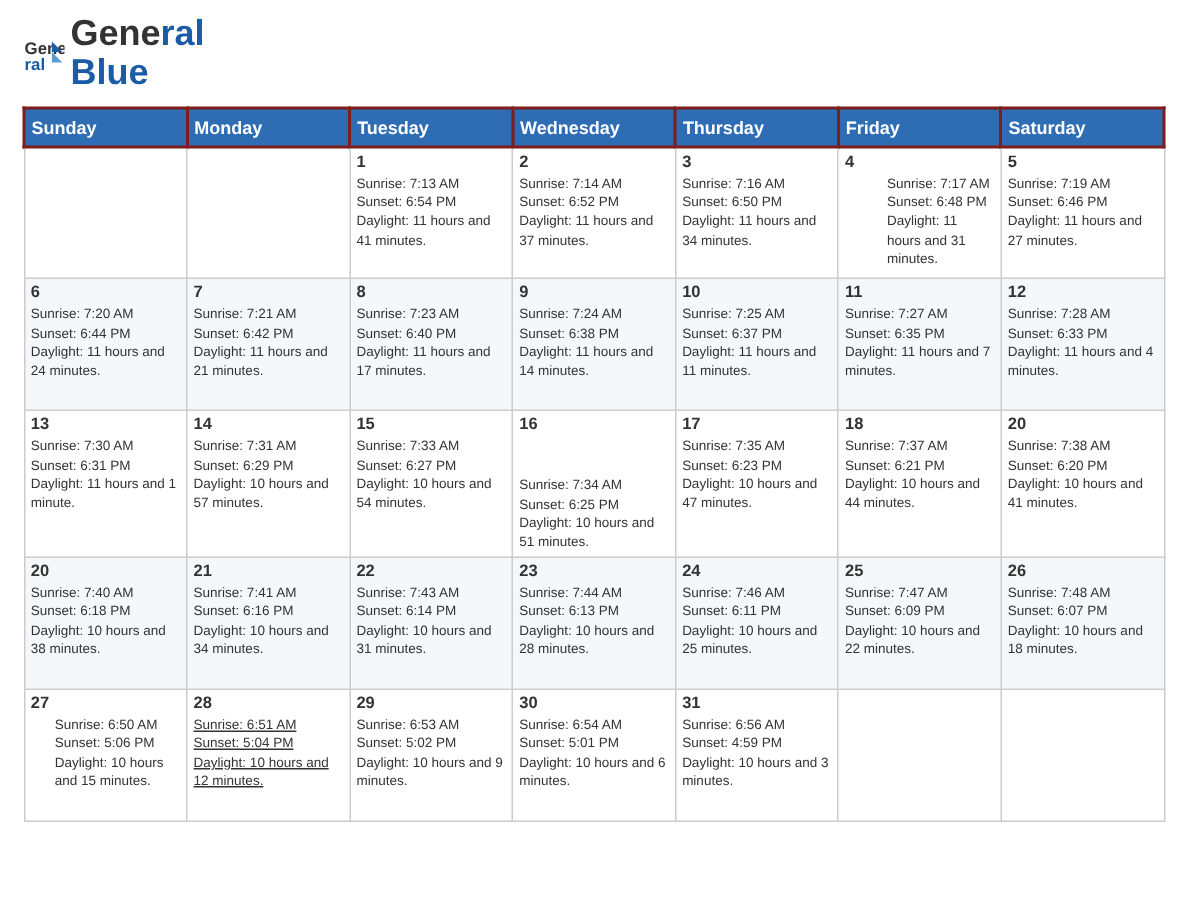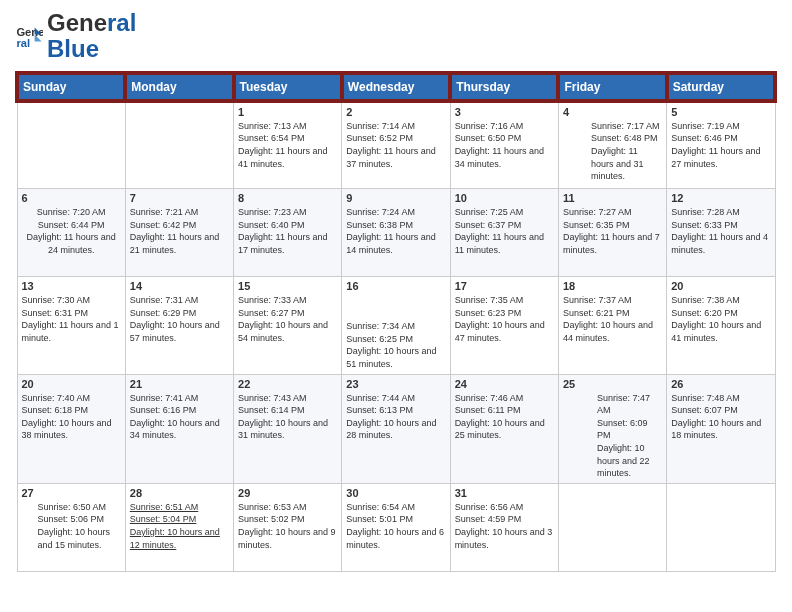--- a/index.html
+++ b/index.html
@@ -54,21 +54,21 @@
       border-collapse: collapse;
       table-layout: fixed;
     }
     .calendar th {
       background: #2e6db4;
       color: #fff;
       font-size: 12px;
       font-weight: bold;
       padding: 5px 4px;
       text-align: left;
-      border: 4px solid #7f1d1d;
+      border: 2px solid #7f1d1d;
     }
     .calendar td {
       border: 1px solid #ccc;
       vertical-align: top;
       padding: 3px 4px;
       font-size: 9.5px;
       color: #333;
       height: 88px;
       background: #fff;
     }
@@ -157,21 +157,21 @@
           <td>
             <span class="day-number">5</span>
             <div class="day-info" style="white-space: pre-line;">Sunrise: 7:19 AM
 Sunset: 6:46 PM
 Daylight: 11 hours and 27 minutes.</div>
           </td>
         </tr>
         <tr>
           <td>
             <span class="day-number">6</span>
-            <div class="day-info" style="white-space: pre-line; text-align: center;">Sunrise: 7:20 AM
+            <div class="day-info" style="white-space: pre-line;">Sunrise: 7:20 AM
 Sunset: 6:44 PM
 Daylight: 11 hours and 24 minutes.</div>
           </td>
           <td>
             <span class="day-number">7</span>
             <div class="day-info" style="white-space: pre-line;">Sunrise: 7:21 AM
 Sunset: 6:42 PM
 Daylight: 11 hours and 21 minutes.</div>
           </td>
           <td>
@@ -275,21 +275,21 @@
 Daylight: 10 hours and 28 minutes.</div>
           </td>
           <td>
             <span class="day-number">24</span>
             <div class="day-info" style="white-space: pre-line;">Sunrise: 7:46 AM
 Sunset: 6:11 PM
 Daylight: 10 hours and 25 minutes.</div>
           </td>
           <td>
             <span class="day-number">25</span>
-            <div class="day-info" style="white-space: pre-line; margin-left: 34px;">Sunrise: 7:47 AM
+            <div class="day-info" style="white-space: pre-line;">Sunrise: 7:47 AM
 Sunset: 6:09 PM
 Daylight: 10 hours and 22 minutes.</div>
           </td>
           <td>
             <span class="day-number">26</span>
             <div class="day-info" style="white-space: pre-line;">Sunrise: 7:48 AM
 Sunset: 6:07 PM
 Daylight: 10 hours and 18 minutes.</div>
           </td>
         </tr>

